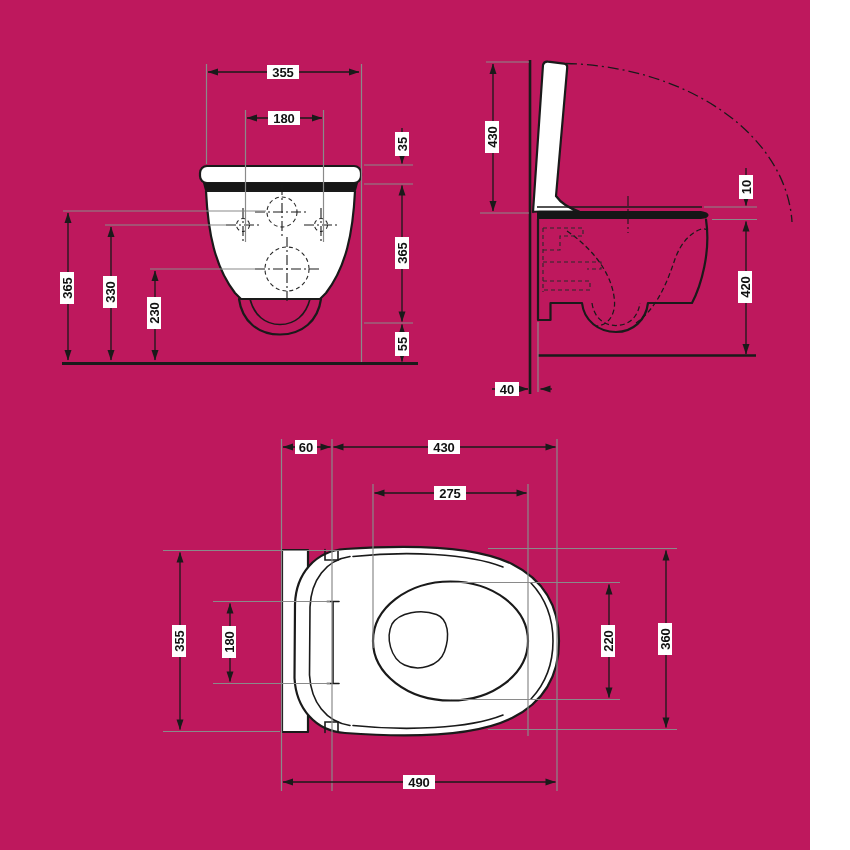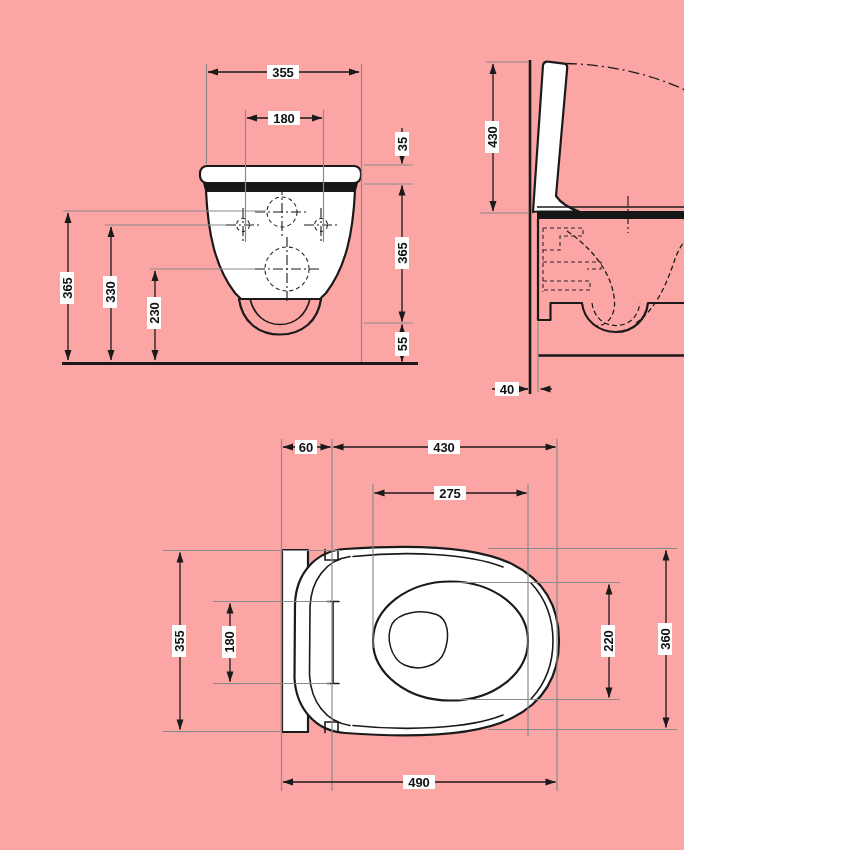--- a/index.html
+++ b/index.html
@@ -1,16 +1,16 @@
 <!DOCTYPE html>
 <html><head>
 <meta charset="utf-8">
 <style>
   html,body{margin:0;padding:0;background:#ffffff;}
-  .canvas{position:relative;width:684px;height:850px;background:#fca5a5;overflow:hidden;
+  .canvas{position:relative;width:810px;height:850px;background:#be185d;overflow:hidden;
           font-family:"Liberation Sans", sans-serif;}
   svg{position:absolute;inset:0;}
   
   .o2{fill:#ffffff;stroke:#1a1a1a;stroke-width:2.2;stroke-linejoin:round;}
   .s2{fill:none;stroke:#1a1a1a;stroke-width:2.2;stroke-linecap:round;stroke-linejoin:round;}
   .s16{fill:none;stroke:#1a1a1a;stroke-width:1.6;stroke-linecap:round;}
   .s15{fill:none;stroke:#1a1a1a;stroke-width:1.5;}
   .band{fill:#161616;stroke:none;}
   
   .dim{stroke:#1a1a1a;stroke-width:1.3;fill:none;}

